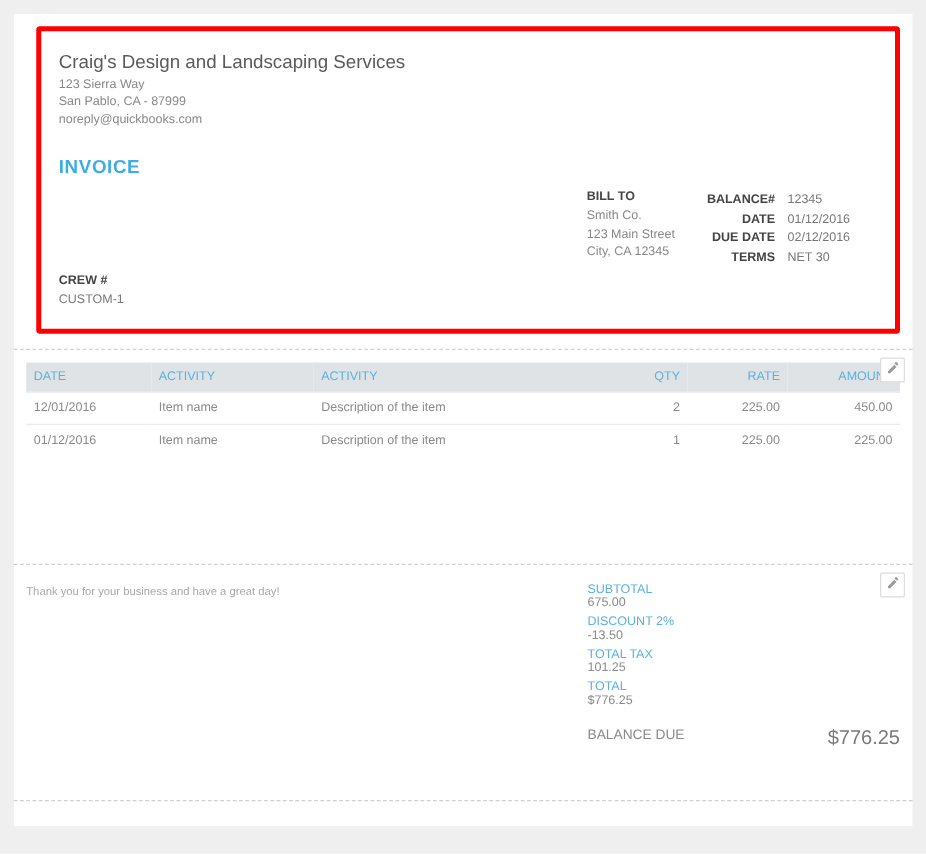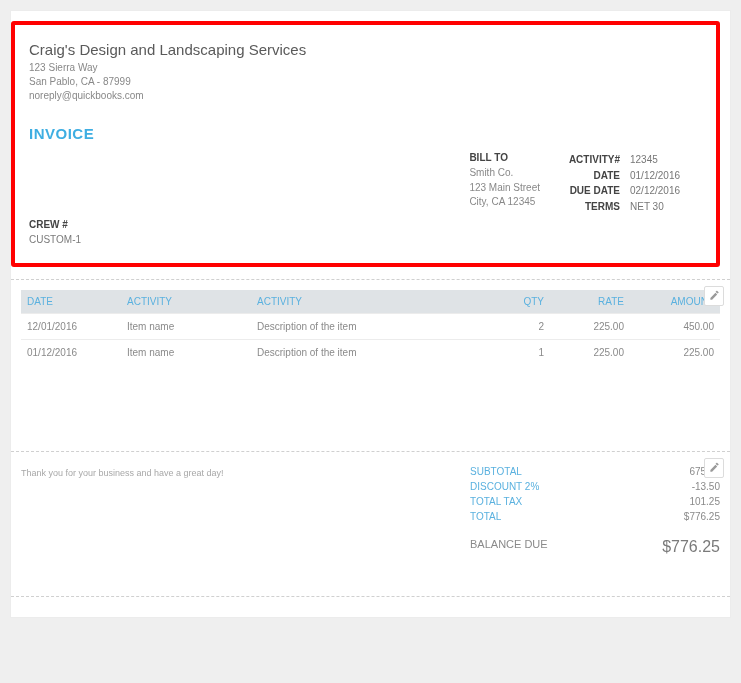--- a/index.html
+++ b/index.html
@@ -14,21 +14,21 @@
   .page {
     width: 721px;
     margin: 0 auto;
     background: #fff;
     border: 1px solid #ececec;
     padding: 0;
   }
 
   
   .header-wrap {
-    padding: 10px 10px 12px 0;
+    padding: 10px 10px 12px 18px;
     border-bottom: 1px dashed #d0d0d0;
   }
   .header-panel {
     border: 4px solid #ff0000;
     border-radius: 3px;
     background: #fff;
     padding: 16px 14px 18px 14px;
   }
   .company-name {
     font-size: 15px;
@@ -150,20 +150,21 @@
     padding-top: 4px;
   }
   .totals {
     width: 250px;
     font-size: 10px;
   }
   .totals-row {
     display: flex;
     justify-content: space-between;
     padding: 2px 0;
+    flex-direction: column;
   }
   .totals-label { color: #5ab1df; }
   .totals-value { color: #8a8a8a; }
   .balance-row {
     display: flex;
     justify-content: space-between;
     padding-top: 14px;
   }
   .balance-label { font-size: 11px; color: #8a8a8a; }
   .balance-value { font-size: 16px; color: #7a7a7a; }
@@ -191,21 +192,21 @@
 
       <div class="two-col">
         <div class="bill-block">
           <div class="bill-heading">BILL TO</div>
           <div class="bill-line">Smith Co.</div>
           <div class="bill-line">123 Main Street</div>
           <div class="bill-line">City, CA 12345</div>
         </div>
         <div class="meta-table">
           <div class="meta-row">
-            <div class="meta-label">ACTIVITY#</div>
+            <div class="meta-label">BALANCE#</div>
             <div class="meta-value">12345</div>
           </div>
           <div class="meta-row">
             <div class="meta-label">DATE</div>
             <div class="meta-value">01/12/2016</div>
           </div>
           <div class="meta-row">
             <div class="meta-label">DUE DATE</div>
             <div class="meta-value">02/12/2016</div>
           </div>

